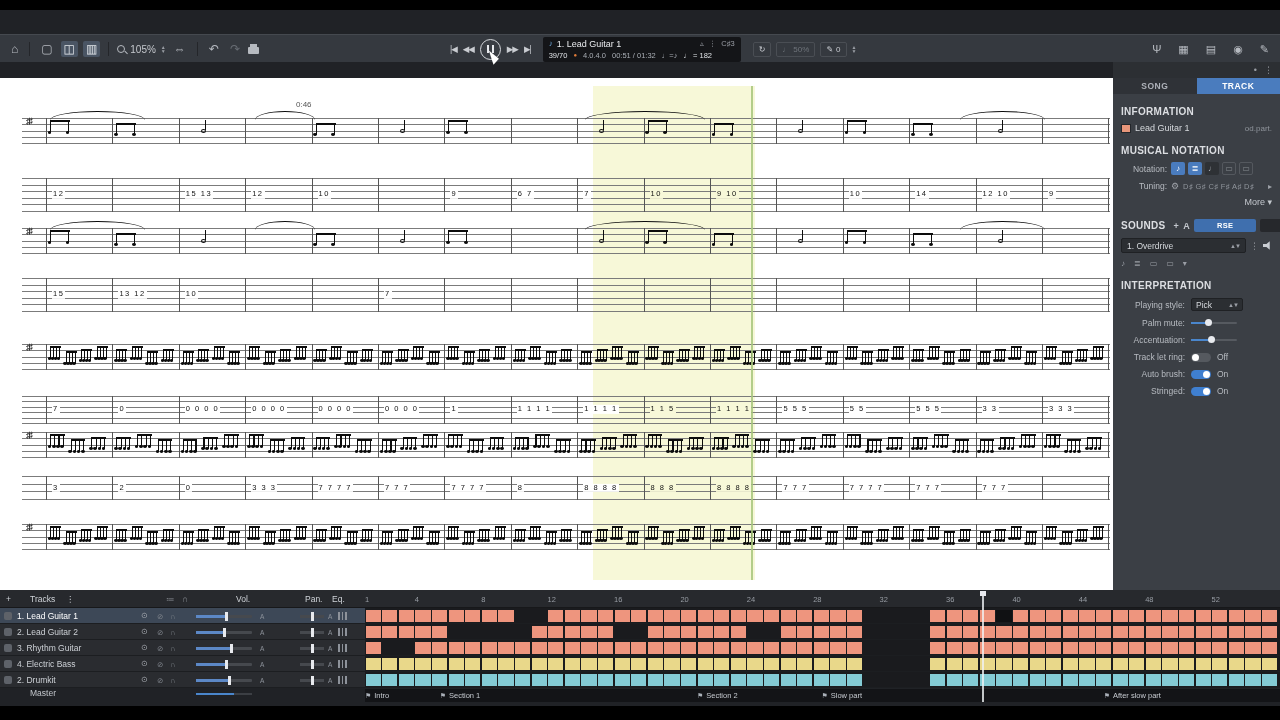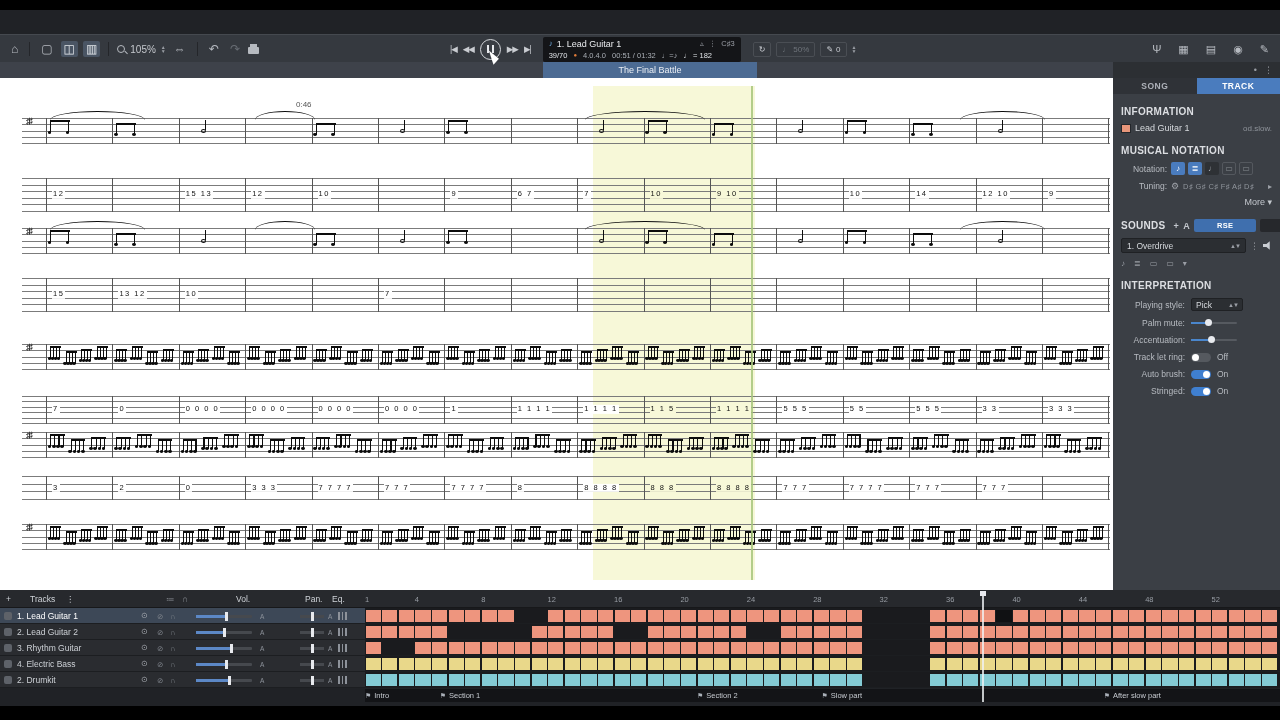--- a/index.html
+++ b/index.html
@@ -220,23 +220,20 @@
     <div class="tb-right" id="tb-right">
         <span class="tico">Ψ</span>
         <span class="tico">▦</span>
         <span class="tico">▤</span>
         <span class="tico">◉</span>
         <span class="tico">✎</span>
       </div>
   </div>
   <div class="mouse"></div>
 
-  <div class="titlebar">
-    <div class="title-pill">The Final Battle</div>
-  </div>
 
   <div class="score" id="score">
     <div class="hl"></div>
     <span class="tmark">0:46</span>
     <div class="cursorline"></div>
   <div class="sys" style="top: 40px; height: 26px;">
         <div class="sline" style="top: 0px; left: 2px; width: 1088px;"></div>
         <div class="sline" style="top: 6.25px; left: 2px; width: 1088px;"></div>
         <div class="sline" style="top: 12.5px; left: 2px; width: 1088px;"></div>
         <div class="sline" style="top: 18.75px; left: 2px; width: 1088px;"></div>
@@ -2409,21 +2406,21 @@
     </div>
     <div class="sp-tabs">
       <div class="sp-tab">SONG</div>
       <div class="sp-tab active">TRACK</div>
     </div>
     <div class="sp-content">
       <div class="sp-h">INFORMATION</div>
       <div class="sp-row">
         <span class="swatch" style="background: rgb(232, 150, 122);"></span>
         <span class="info-name">Lead  Guitar 1</span>
-        <span class="info-inst">od.slow.</span>
+        <span class="info-inst">od.part.</span>
       </div>
 
       <div class="sp-h">MUSICAL NOTATION</div>
       <div class="sp-row">
         <span class="sp-label">Notation:</span>
         <span id="notation-btns" style="display:flex;gap:3px">
             <span class="nbtn sel">♪</span>
             <span class="nbtn sel">≣</span>
             <span class="nbtn">♩</span>
             <span class="nbtn ghost">▭</span>
@@ -2881,20 +2878,26 @@
             <div class="cell" style="left: 797.3px; width: 15.3px; background: rgb(132, 203, 213);"></div>
             <div class="cell" style="left: 813.9px; width: 15.3px; background: rgb(132, 203, 213);"></div>
             <div class="cell" style="left: 830.5px; width: 15.3px; background: rgb(132, 203, 213);"></div>
             <div class="cell" style="left: 847.1px; width: 15.3px; background: rgb(132, 203, 213);"></div>
             <div class="cell" style="left: 863.7px; width: 15.3px; background: rgb(132, 203, 213);"></div>
             <div class="cell" style="left: 880.3px; width: 15.3px; background: rgb(132, 203, 213);"></div>
             <div class="cell" style="left: 896.9px; width: 15.3px; background: rgb(132, 203, 213);"></div>
           </div>
         </div>
       </div>
+    <div class="mx-master">
+      <span class="mx-mname">Master</span>
+      <div class="mslider">
+          <i></i>
+        </div>
+    </div>
     <div class="mx-sections" id="mx-sections">
         <div class="smarker" style="left: 0px;">
           <span class="flag">⚑</span>
           <span>Intro</span>
         </div>
         <div class="smarker" style="left: 74.7px;">
           <span class="flag">⚑</span>
           <span>Section 1</span>
         </div>
         <div class="smarker" style="left: 332px;">

